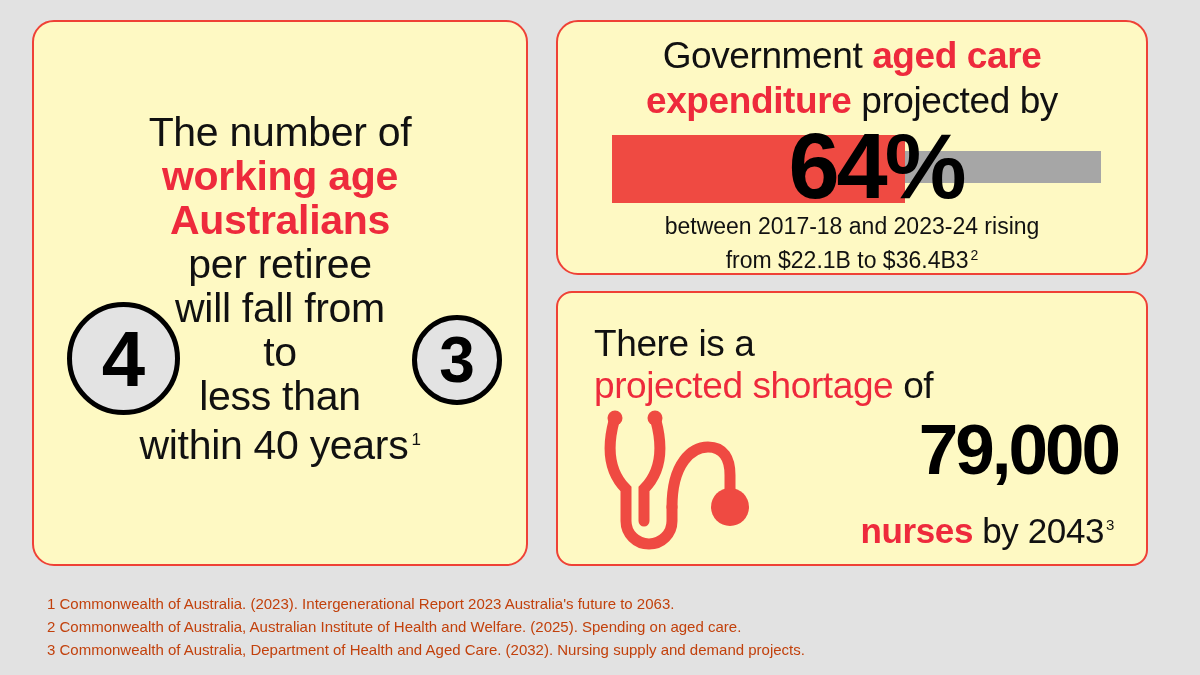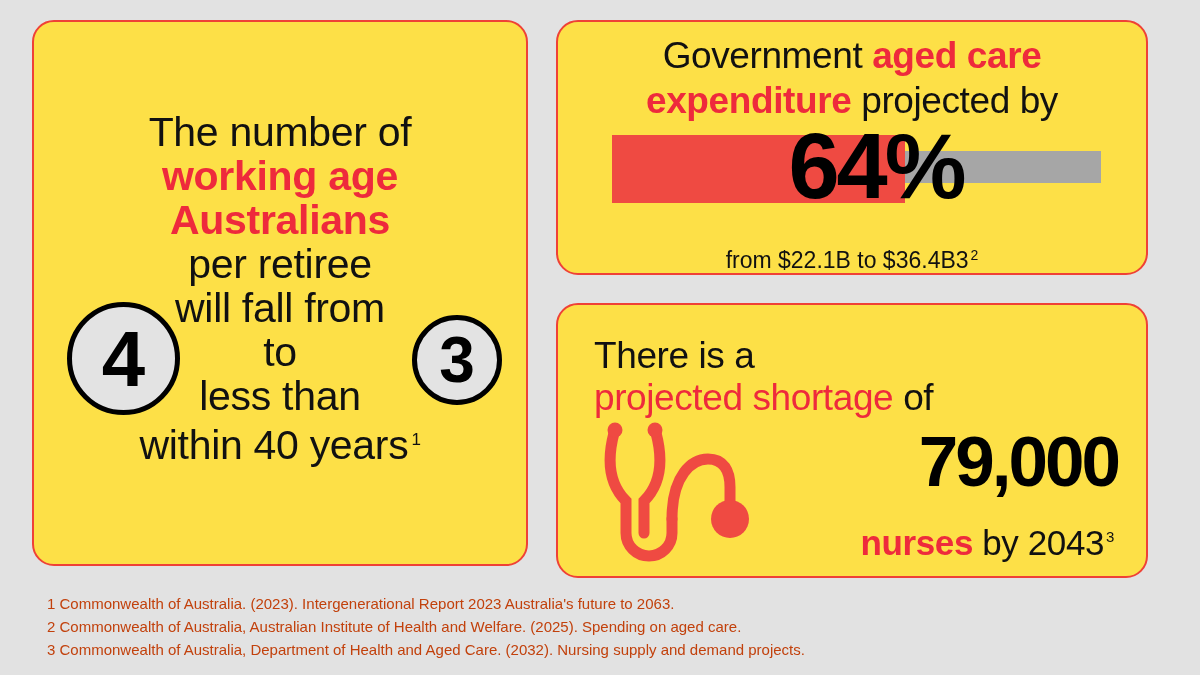--- a/index.html
+++ b/index.html
@@ -10,21 +10,21 @@
     width: 1200px;
     height: 675px;
     background: #e2e2e2;
     font-family: "Liberation Sans", sans-serif;
     overflow: hidden;
     position: relative;
     -webkit-font-smoothing: antialiased;
   }
   .card {
     position: absolute;
-    background: #fde047;
+    background: #fef9c3;
     border: 2px solid #ef4136;
     border-radius: 22px;
     box-sizing: border-box;
   }
 
   
   #card-retiree {
     left: 32px;
     top: 20px;
     width: 496px;
@@ -150,23 +150,24 @@
   }
   .exp-caption .sup {
     font-size: 14px;
     vertical-align: 8px;
     margin-left: 2px;
   }
 
   
   #card-nurses {
     left: 556px;
-    top: 303px;
+    top: 291px;
     width: 592px;
     height: 275px;
+    border-radius: 16px;
   }
   .nurse-line1 {
     position: absolute;
     left: 36px;
     top: 30px;
     font-size: 37px;
     line-height: 42px;
     color: #111111;
     letter-spacing: -0.4px;
   }
@@ -266,21 +267,21 @@
     <span class="hl">expenditure</span><span> projected by</span>
   </div>
 
   <div class="bar-wrap">
     <div class="bar-red"></div>
     <div class="bar-grey"></div>
     <div class="bar-value">64%</div>
   </div>
 
   <div class="exp-caption">
-    <br>
+    <span>between 2017-18 and 2023-24 rising</span><br>
     <span>from $22.1B to $36.4B3</span><span class="sup">2</span>
   </div>
 
 </div>
 
 <div class="card" id="card-nurses">
 
   <div class="nurse-line1">There is a</div>
 
   <div class="nurse-line2">

